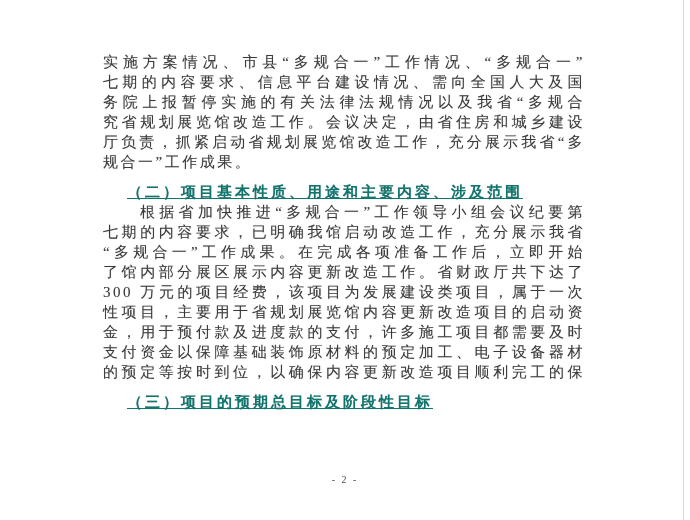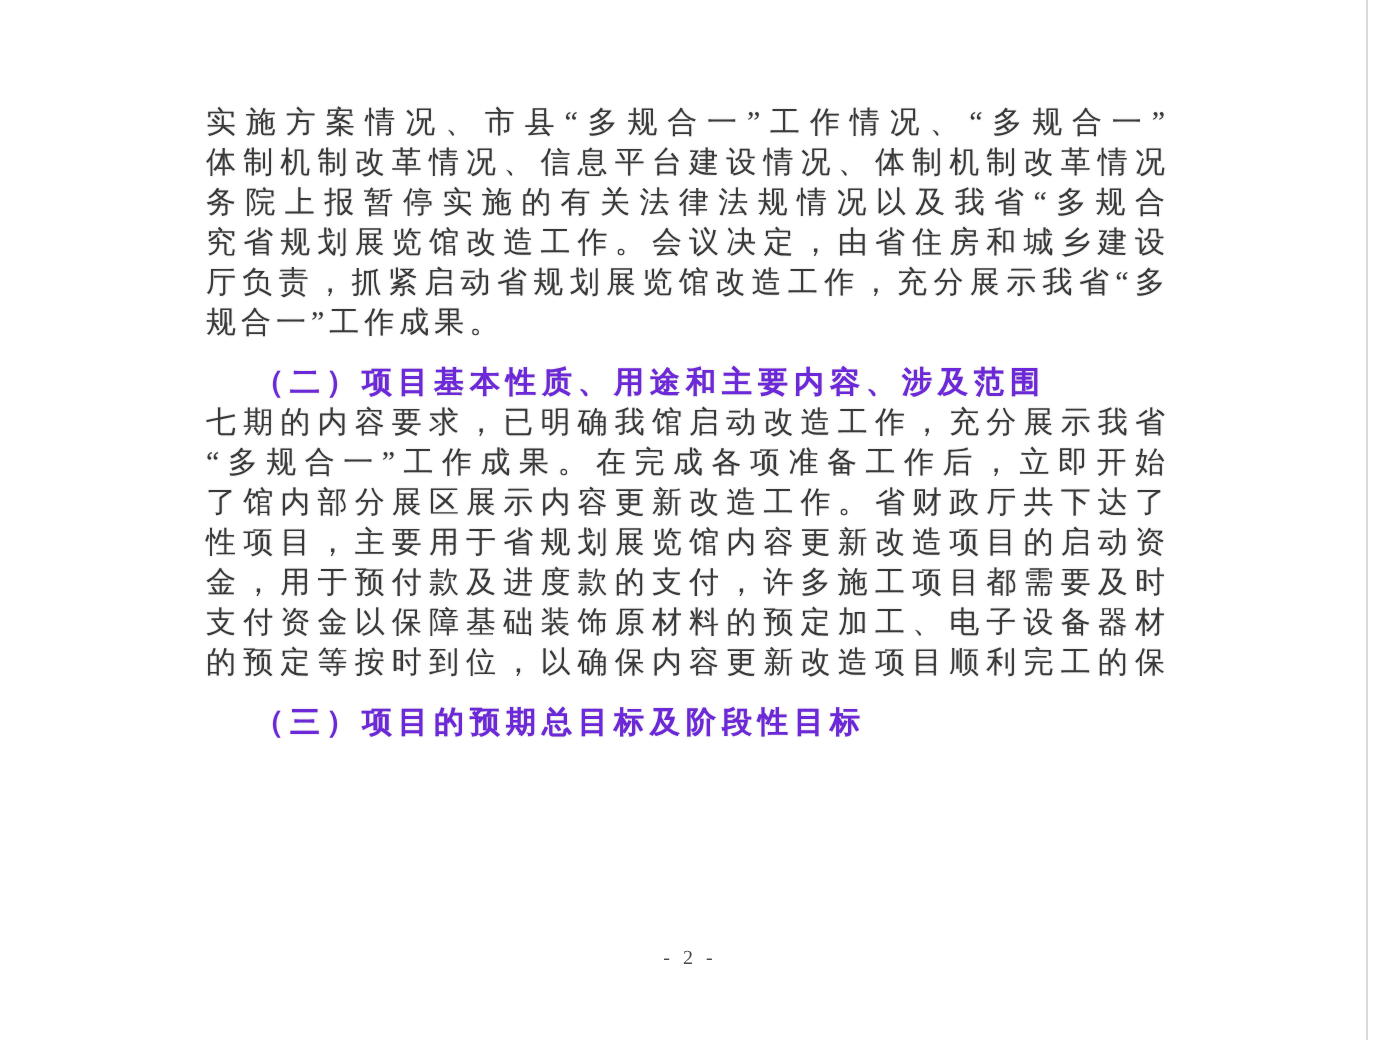--- a/index.html
+++ b/index.html
@@ -41,22 +41,23 @@
   .tline.short {
     text-align: center;
     text-align-last: left;
   }
   .tline.indent {
     text-indent: 37px;
   }
   .tline.heading {
     font-weight: bold;
     text-indent: 24px;
-    color: #6d28d9;
+    color: #0f766e;
     letter-spacing: 3px;
+    text-decoration: underline;
   }
   .gap {
     height: 10px;
   }
   .footer {
     position: absolute;
     left: 0;
     top: 474px;
     width: 690px;
     text-align: center;
@@ -74,33 +75,35 @@
   }
 </style>
 </head>
 <body>
 
 <div class="page">
 
   <div class="text-block">
 
     <div class="tline just">实施方案情况、市县“多规合一”工作情况、“多规合一”</div>
-    <div class="tline just">体制机制改革情况、信息平台建设情况、体制机制改革情况</div>
+    <div class="tline just">七期的内容要求、信息平台建设情况、需向全国人大及国</div>
     <div class="tline just">务院上报暂停实施的有关法律法规情况以及我省“多规合</div>
     <div class="tline just">究省规划展览馆改造工作。会议决定，由省住房和城乡建设</div>
     <div class="tline just">厅负责，抓紧启动省规划展览馆改造工作，充分展示我省“多</div>
     <div class="tline short">规合一”工作成果。</div>
 
     <div class="gap"></div>
 
     <div class="tline heading short">（二）项目基本性质、用途和主要内容、涉及范围</div>
 
+    <div class="tline just indent">根据省加快推进“多规合一”工作领导小组会议纪要第</div>
     <div class="tline just">七期的内容要求，已明确我馆启动改造工作，充分展示我省</div>
     <div class="tline just">“多规合一”工作成果。在完成各项准备工作后，立即开始</div>
     <div class="tline just">了馆内部分展区展示内容更新改造工作。省财政厅共下达了</div>
+    <div class="tline just">300 万元的项目经费，该项目为发展建设类项目，属于一次</div>
     <div class="tline just">性项目，主要用于省规划展览馆内容更新改造项目的启动资</div>
     <div class="tline just">金，用于预付款及进度款的支付，许多施工项目都需要及时</div>
     <div class="tline just">支付资金以保障基础装饰原材料的预定加工、电子设备器材</div>
     <div class="tline just">的预定等按时到位，以确保内容更新改造项目顺利完工的保</div>
 
     <div class="gap"></div>
 
     <div class="tline heading short">（三）项目的预期总目标及阶段性目标</div>
 
   </div>

